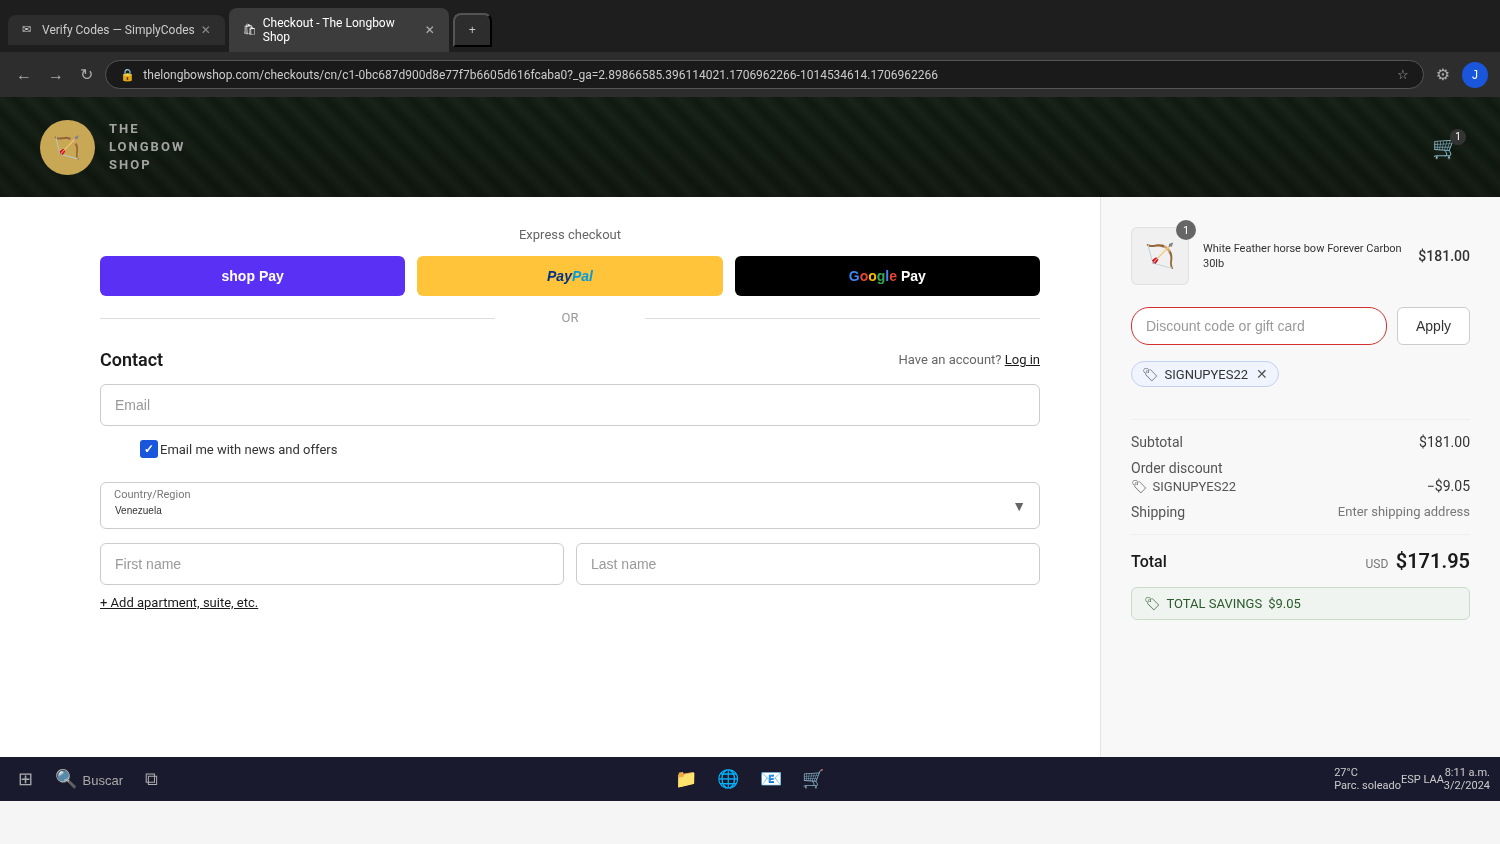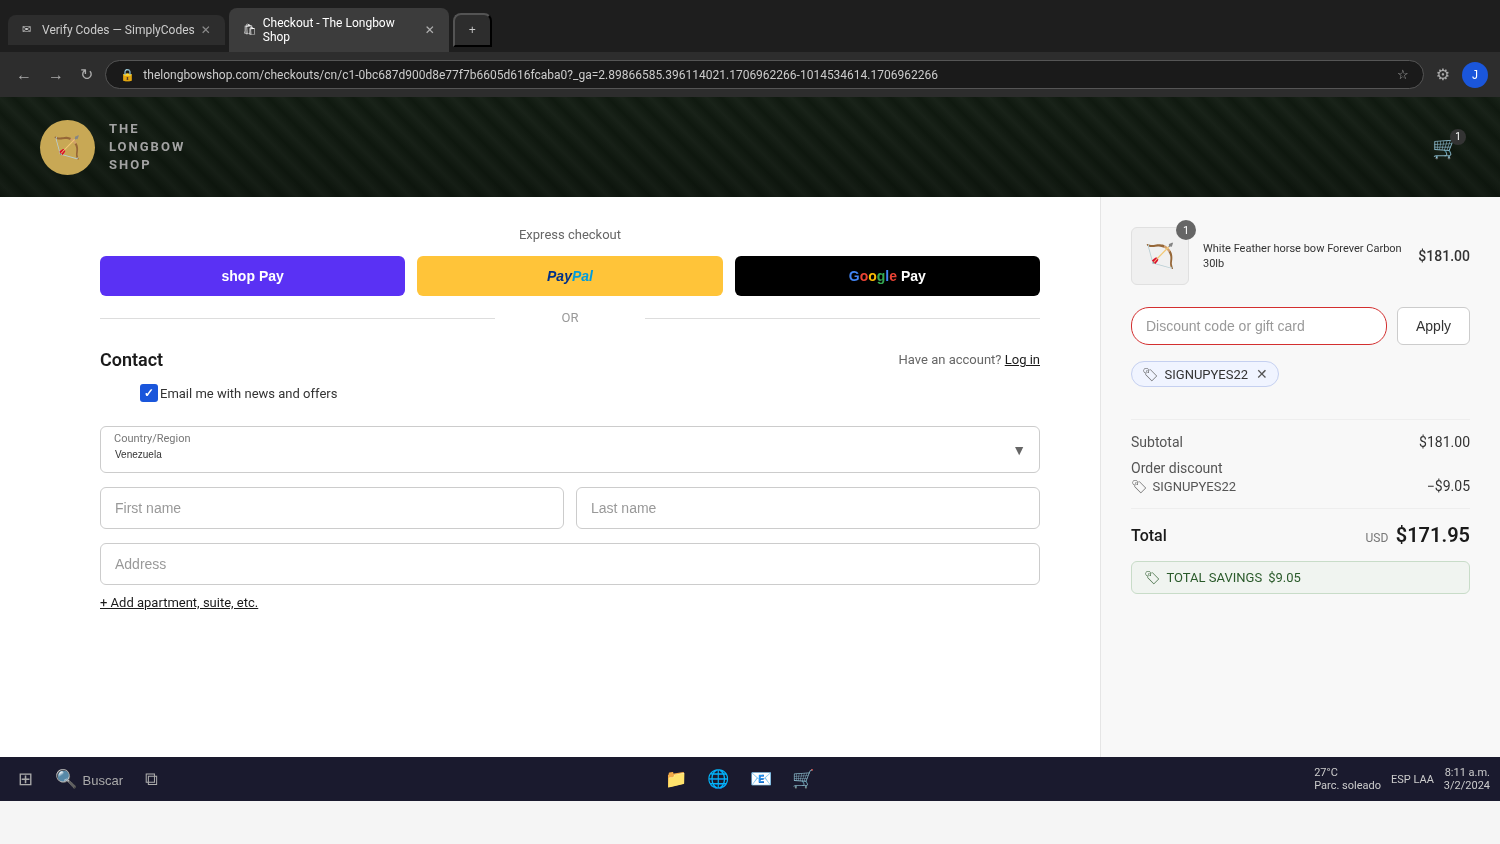--- a/index.html
+++ b/index.html
@@ -109,21 +109,21 @@
 
     
     .divider { height: 1px; background: #eee; margin: 14px 0; }
 
     
     .taskbar { background: #1a1a2e; display: flex; align-items: center; justify-content: space-between; padding: 0 10px; height: 44px; }
     .taskbar-left { display: flex; align-items: center; gap: 6px; }
     .taskbar-btn { background: none; border: none; color: #aaa; font-size: 18px; cursor: pointer; padding: 6px 8px; border-radius: 4px; }
     .taskbar-center { display: flex; gap: 4px; }
     .taskbar-app { background: none; border: none; padding: 4px 8px; border-radius: 4px; cursor: pointer; font-size: 18px; }
-    .taskbar-right { display: flex; align-items: center; gap: 10px; color: #ccc; font-size: 11px; }
+    .taskbar-right { display: flex; align-items: center; color: #ccc; font-size: 11px; }
     .taskbar-clock { text-align: right; }
     .taskbar-weather { display: flex; flex-direction: column; align-items: flex-start; }
   </style>
 </head>
 <body>
 
 <div class="browser-chrome">
 
   <div class="browser-tabs">
     <div class="browser-tab">
@@ -190,20 +190,23 @@
         </button>
       </div>
       <div class="or-divider">OR</div>
 
       <div class="section-header">
         <h2 class="section-title">Contact</h2>
         <span class="account-link">
           <span>Have an account?</span> <a>Log in</a>
         </span>
       </div>
+      <div class="form-group">
+        <input type="email" class="form-input" placeholder="Email" style="">
+      </div>
       <div class="checkbox-row">
         <div class="checkbox-blue"></div>
         <label class="checkbox-label">Email me with news and offers</label>
       </div>
 
       <div class="select-wrapper">
         <span class="select-label">Country/Region</span>
         <select class="form-select" style="padding-top:22px;">
           <option>Venezuela</option>
         </select>
@@ -212,23 +215,20 @@
 
       <div class="form-row">
         <div class="form-group">
           <input type="text" class="form-input" placeholder="First name" style="">
         </div>
         <div class="form-group">
           <input type="text" class="form-input" placeholder="Last name" style="">
         </div>
       </div>
 
-      <div class="form-group">
-        <input type="text" class="form-input" placeholder="Address" style="">
-      </div>
 
       <div class="add-apartment">+ Add apartment, suite, etc.</div>
     </div>
 
     <div class="checkout-right">
       
       <div class="product-row">
         <div class="product-image">
           <span class="product-badge">1</span>
           <span class="product-image-placeholder">🏹</span>
@@ -269,20 +269,24 @@
       </div>
       <div class="totals-row" style="margin-top:-8px;">
         <span style="display:flex; align-items:center; gap:5px; font-size:13px; color:#555;">
           <span>🏷</span>
           <span>SIGNUPYES22</span>
         </span>
         <span class="discount-value">−$9.05</span>
       </div>
 
       
+      <div class="totals-row">
+        <span class="totals-label">Shipping</span>
+        <span class="shipping-enter">Enter shipping address</span>
+      </div>
 
       <div class="divider"></div>
 
       
       <div class="total-row">
         <span class="total-label">Total</span>
         <span>
           <span class="total-currency">USD</span>
           <span class="total-value">$171.95</span>
         </span>

